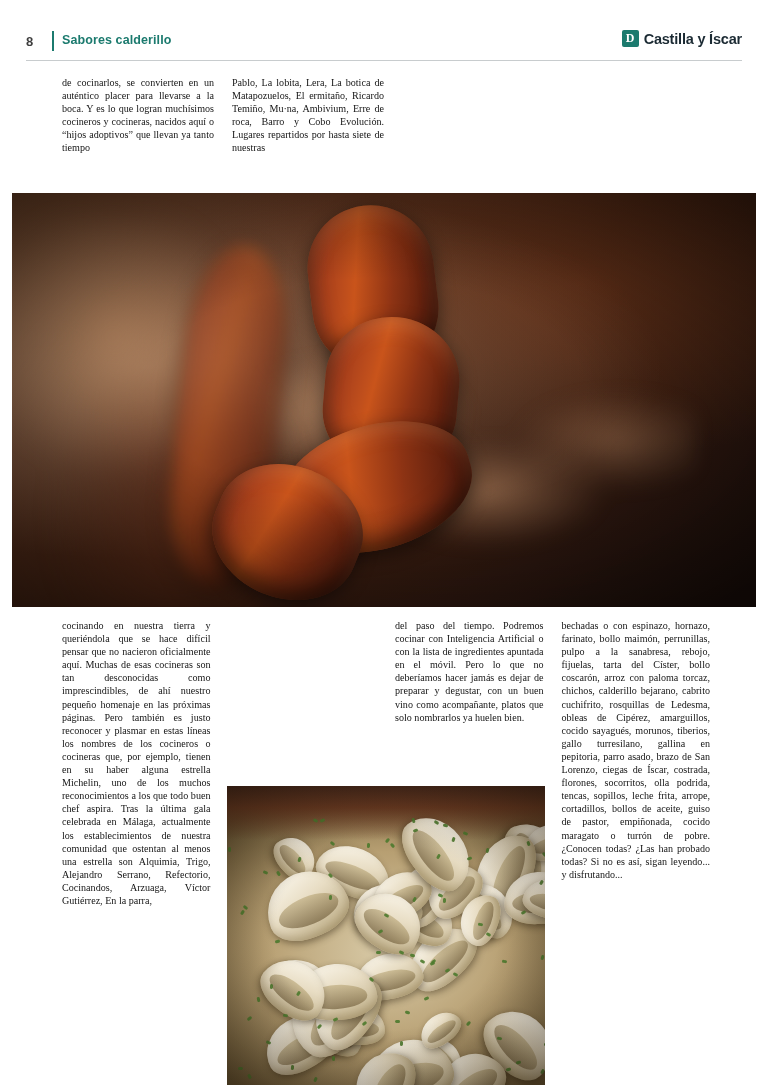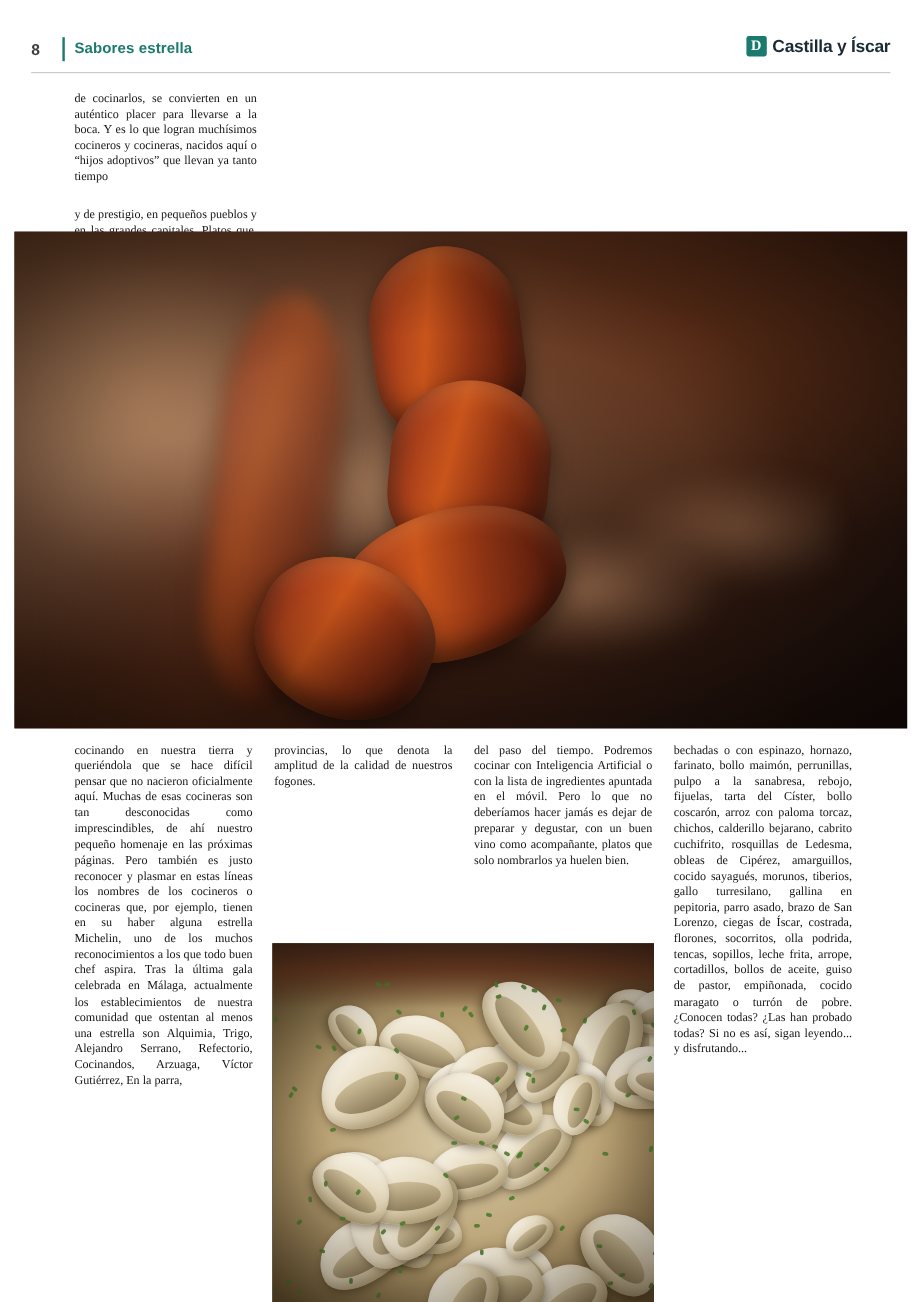--- a/index.html
+++ b/index.html
@@ -95,21 +95,21 @@
   }
 
   
   .cols {
     position: absolute;
     left: 62px;
     width: 648px;
     display: flex;
     gap: 18px;
   }
-  .cols.top { top: 76px; flex-direction: column; }
+  .cols.top { top: 76px; }
   .cols.bottom { top: 619px; }
 
   .col {
     width: 152px;
     font-size: 10.1px;
     line-height: 13.1px;
     text-align: justify;
     text-justify: inter-word;
     hyphens: auto;
     color: #141414;
@@ -254,34 +254,34 @@
   }
 </style>
 </head>
 <body>
 
 <div class="page">
 
   <div class="header">
     <div class="folio">8</div>
     <div class="header-rule"></div>
-    <div class="section-title">Sabores estrella</div>
+    <div class="section-title">Sabores calderillo</div>
     <div class="brand">
       <div class="brand-mark">D</div>
       <div class="brand-name">Castilla y Íscar</div>
     </div>
     <div class="header-line"></div>
   </div>
 
   <div class="cols top">
     <div class="col">
       <p>de cocinarlos, se convierten en un auténtico placer para llevarse a la boca. Y es lo que logran muchísimos cocineros y cocineras, nacidos aquí o “hijos adoptivos” que llevan ya tanto tiempo</p>
     </div>
     <div class="col">
-      <p>y de prestigio, en pequeños pueblos y en las grandes capitales. Platos que, en eso coinciden todas las personas a las que hemos entrevistado para este ejemplar, no deberían perderse a pesar</p>
+      <p>Pablo, La lobita, Lera, La botica de Matapozuelos, El ermitaño, Ricardo Temiño, Mu·na, Ambivium, Erre de roca, Barro y Cobo Evolución. Lugares repartidos por hasta siete de nuestras</p>
     </div>
   </div>
 
   <div class="photo-top">
     <div class="chz">
       <div class="chz-blurA"></div>
       <div class="chz-hand"></div>
       <div class="link lo"></div>
       <div class="link l1"></div>
       <div class="link l2"></div>
@@ -289,21 +289,20 @@
       <div class="link l4"></div>
       <div class="chz-vig"></div>
     </div>
   </div>
 
   <div class="cols bottom">
     <div class="col">
       <p>cocinando en nuestra tierra y queriéndola que se hace difícil pensar que no nacieron oficialmente aquí. Muchas de esas cocineras son tan desconocidas como imprescindibles, de ahí nuestro pequeño homenaje en las próximas páginas. Pero también es justo reconocer y plasmar en estas líneas los nombres de los cocineros o cocineras que, por ejemplo, tienen en su haber alguna estrella Michelin, uno de los muchos reconocimientos a los que todo buen chef aspira. Tras la última gala celebrada en Málaga, actualmente los establecimientos de nuestra comunidad que ostentan al menos una estrella son Alquimia, Trigo, Alejandro Serrano, Refectorio, Cocinandos, Arzuaga, Víctor Gutiérrez, En la parra,</p>
     </div>
     <div class="col">
-      <p>provincias, lo que denota la amplitud de la calidad de nuestros fogones.</p>
     </div>
     <div class="col">
       <p>del paso del tiempo. Podremos cocinar con Inteligencia Artificial o con la lista de ingredientes apuntada en el móvil. Pero lo que no deberíamos hacer jamás es dejar de preparar y degustar, con un buen vino como acompañante, platos que solo nombrarlos ya huelen bien.</p>
     </div>
     <div class="col">
       <p>bechadas o con espinazo, hornazo, farinato, bollo maimón, perrunillas, pulpo a la sanabresa, rebojo, fijuelas, tarta del Císter, bollo coscarón, arroz con paloma torcaz, chichos, calderillo bejarano, cabrito cuchifrito, rosquillas de Ledesma, obleas de Cipérez, amarguillos, cocido sayagués, morunos, tiberios, gallo turresilano, gallina en pepitoria, parro asado, brazo de San Lorenzo, ciegas de Íscar, costrada, florones, socorritos, olla podrida, tencas, sopillos, leche frita, arrope, cortadillos, bollos de aceite, guiso de pastor, empiñonada, cocido maragato o turrón de pobre. ¿Conocen todas? ¿Las han probado todas? Si no es así, sigan leyendo... y disfrutando...</p>
     </div>
   </div>
 
   <div class="photo-bottom">

